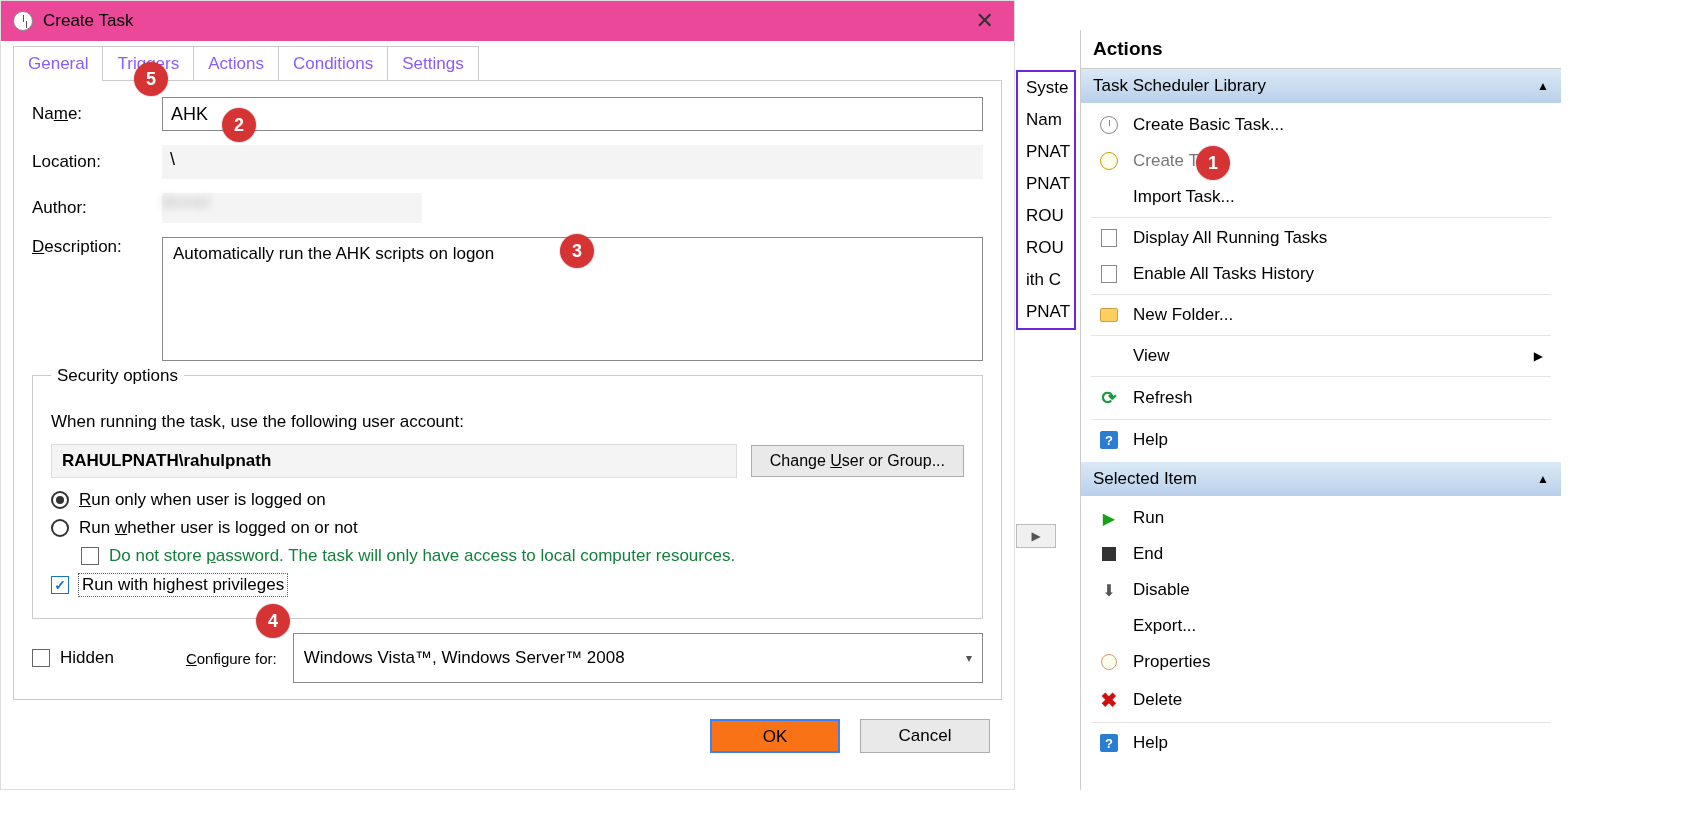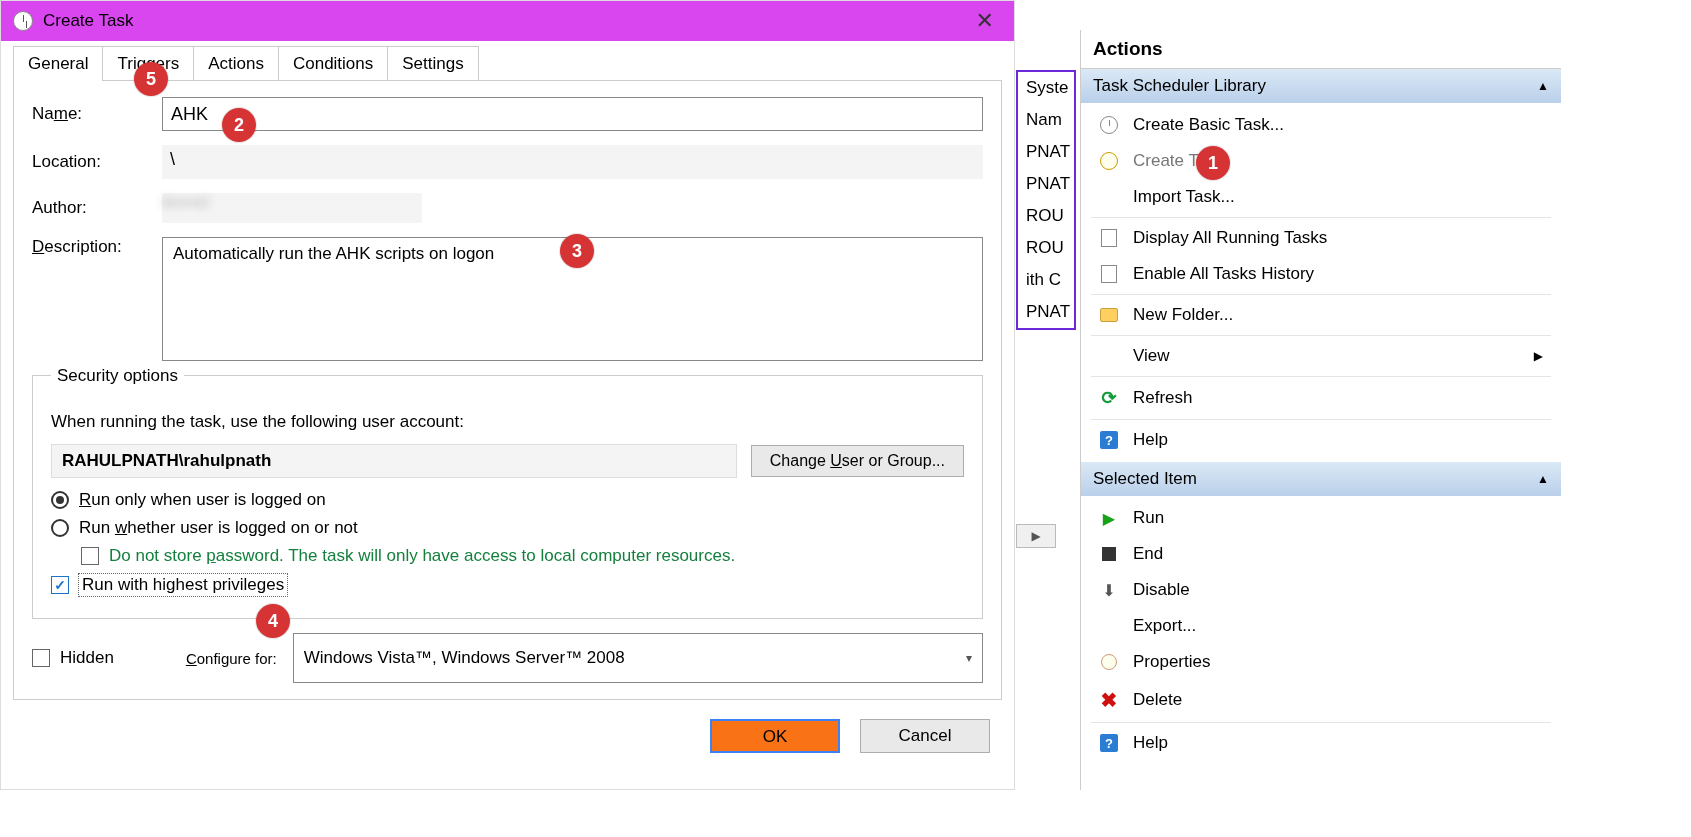--- a/index.html
+++ b/index.html
@@ -24,21 +24,21 @@
     background: #fff;
     border: 1px solid #ddd;
     display: flex;
     flex-direction: column;
   }
   .titlebar {
     height: 40px;
     display: flex;
     align-items: center;
     padding: 0 12px;
-    background: #d946ef;
+    background: #ec4899;
     justify-content: space-between;
   }
   .title-left { display: flex; align-items: center; gap: 10px; }
   .app-icon {
     width: 20px; height: 20px;
     border: 1px solid #888;
     border-radius: 50%;
     position: relative;
     background: #fff;
   }
@@ -68,21 +68,21 @@
     align-items: flex-end;
     height: 40px;
     border-bottom: none;
   }
   .tab {
     padding: 7px 14px;
     border: 1px solid #ccc;
     border-bottom: none;
     background: #fff;
     font-size: 17px;
-    color: #000000;
+    color: #8b5cf6;
     cursor: default;
     margin-right: -1px;
   }
   .tab.active {
     background: #fff;
     border-top-width: 1px;
     position: relative;
     z-index: 2;
   }
   .tab.inactive {

